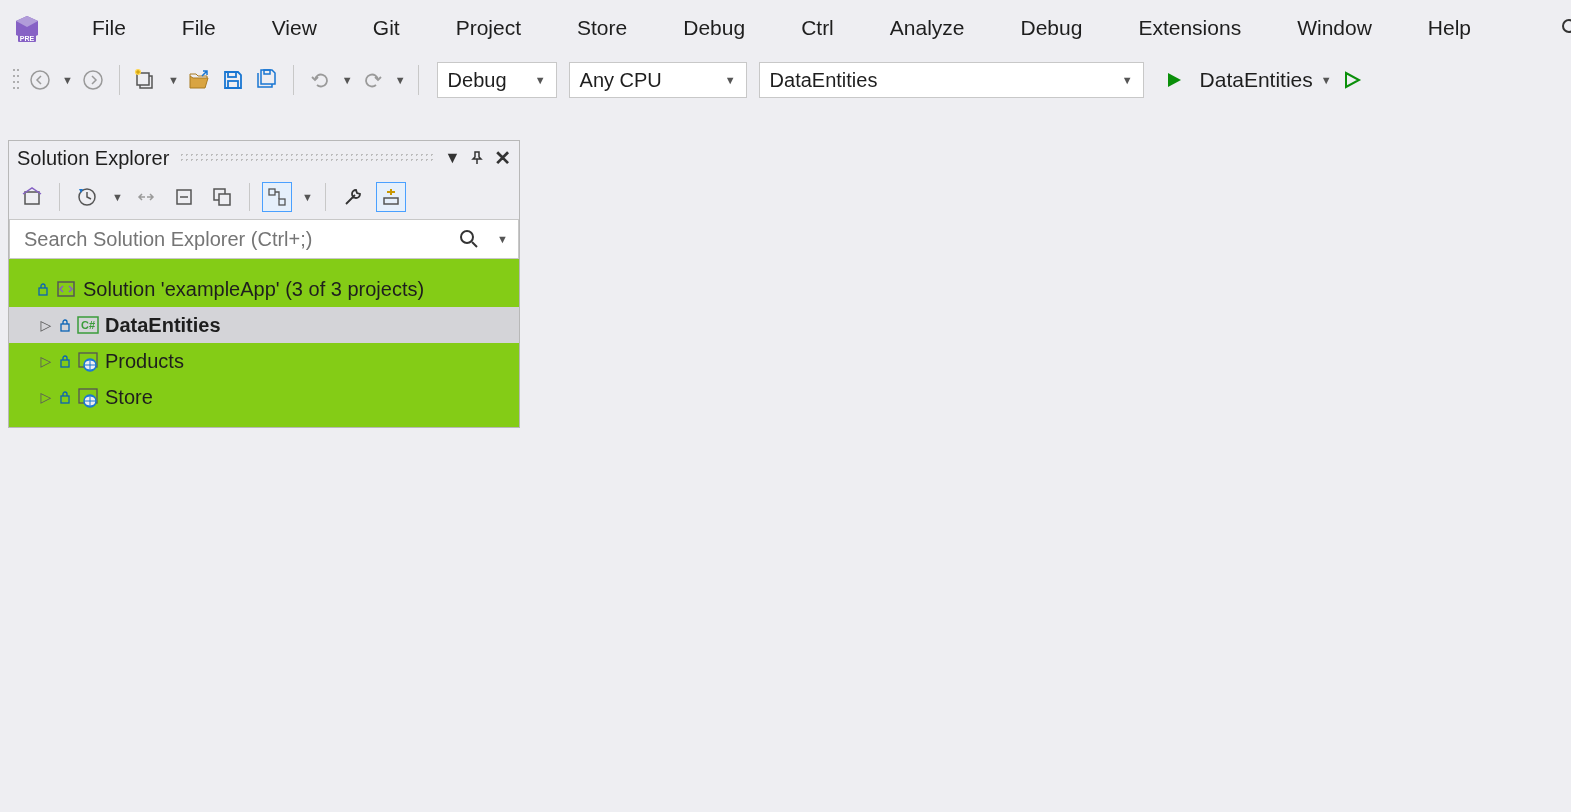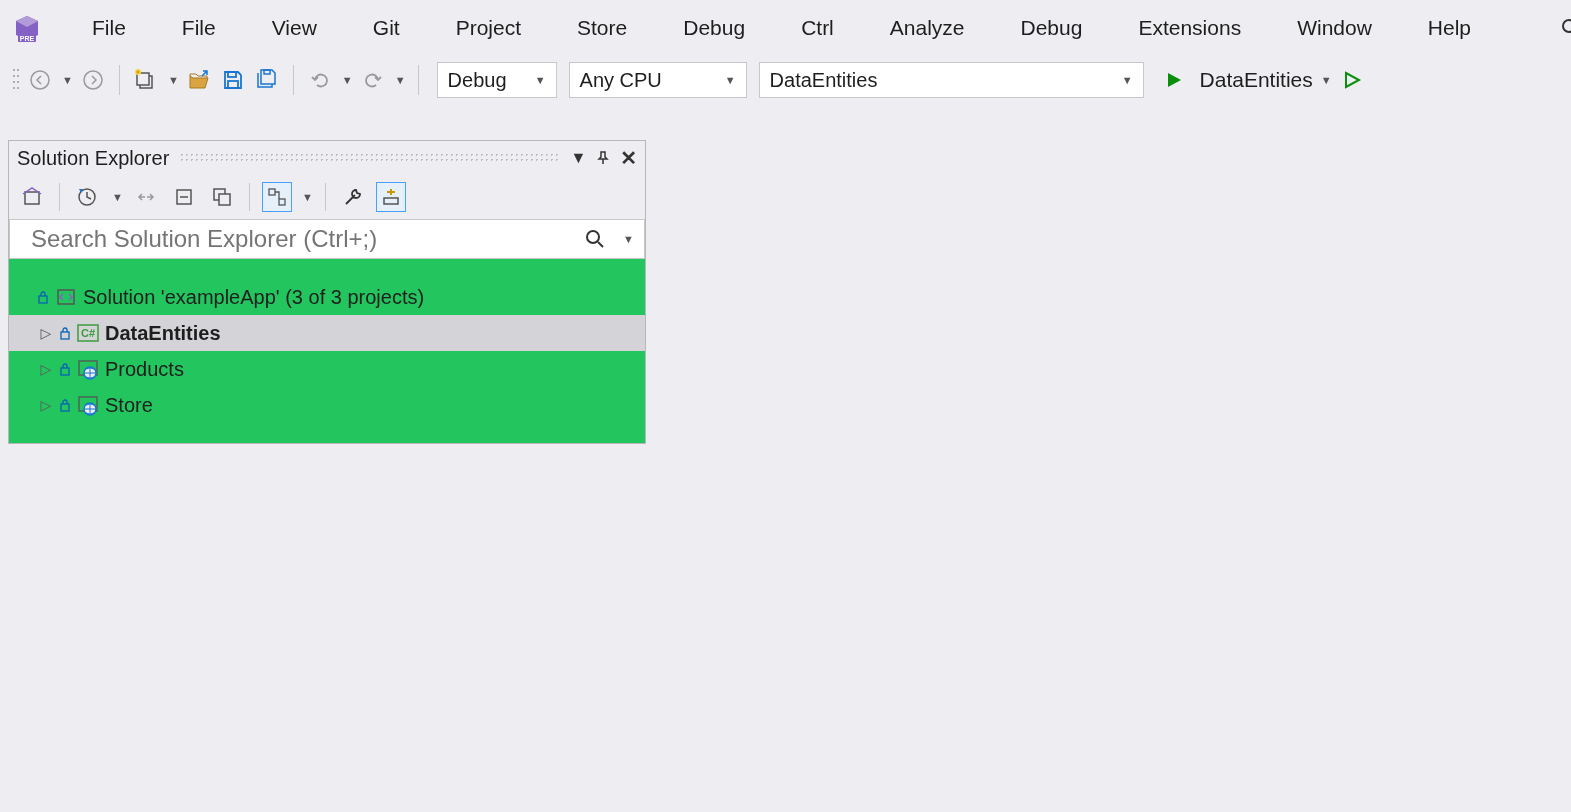--- a/index.html
+++ b/index.html
@@ -18,38 +18,38 @@
 .tb-btn { display: inline-flex; align-items: center; justify-content: center; width: 28px; height: 28px; cursor: pointer; }
 .tb-sep { width: 1px; height: 30px; background: #c8c8c8; margin: 0 6px; }
 .tb-drop { padding-left:2px; font-size: 11px; color: #555; cursor: pointer; }
 .tb-combo { display: flex; align-items: center; justify-content: space-between; background: #fff; border: 1px solid #c8c8c8; height: 36px; padding: 0 10px; font-size: 20px; cursor: pointer; margin-left: 6px; }
 .tb-combo .chev { font-size: 11px; color: #555; margin-left: 10px; }
 .startup-label { font-size: 21px; color: #1e1e1e; margin-left: 6px; cursor:pointer; }
 .play { color: #0a8f0a; }
 .play-outline { color: #0a8f0a; }
 
 
-.panel { position: absolute; left: 8px; top: 140px; width: 638px; background: #eeeef2; border: 1px solid #b8b8b8; }
+.panel { position: absolute; left: 8px; top: 140px; width: 512px; background: #eeeef2; border: 1px solid #b8b8b8; }
 .panel-title { display: flex; align-items: center; height: 34px; padding: 0 8px; background: #eeeef2; }
 .panel-title-text { font-size: 20px; color: #1e1e1e; }
 .panel-dots { flex: 1; margin: 0 10px; height: 12px; background-image: radial-gradient(circle, #bdbdbd 1px, transparent 1px); background-size: 5px 5px; }
 .panel-title-btns { display: flex; gap: 10px; align-items: center; }
 .panel-title-btns span { cursor: pointer; font-size: 16px; color: #333; }
 
 .panel-toolbar { display: flex; align-items: center; height: 44px; padding: 0 8px; gap: 8px; background: #eeeef2; }
 .pt-btn { display:inline-flex; align-items:center; justify-content:center; width: 30px; height: 30px; cursor: pointer; }
 .pt-btn.selected { border: 1px solid #4aa0ff; background: #e6f0fb; }
 .pt-sep { width: 1px; height: 28px; background: #c8c8c8; margin: 0 4px; }
 
 .panel-search { display: flex; align-items: center; height: 40px; background: #fff; border: 1px solid #c8c8c8; margin: 0; }
-.panel-search input { flex: 1; border: none; outline: none; font-size: 24px; padding: 0 21px; color: #0369a1; background: transparent; }
+.panel-search input { flex: 1; border: none; outline: none; font-size: 20px; padding: 0 14px; color: #0369a1; background: transparent; }
 .panel-search .sicon { padding: 0 8px; cursor: pointer; }
 .panel-search .schev { padding: 0 10px; font-size: 11px; color: #555; cursor: pointer; }
 
-.tree { padding: 20px 0; background: #22c55e; }
+.tree { padding: 12px 0; background: #84cc16; }
 .tree-item { display: flex; align-items: center; height: 36px; padding: 0 8px; font-size: 20px; gap: 6px; cursor: pointer; }
 .tree-item.selected { background: #d4d4d8; }
 .tree-item .expander { width: 14px; text-align: center; font-size: 14px; color: #5a5a5a; }
 .tree-item .spacer { width: 14px; }
 .tree-item .lock { color: #0863b5; font-size: 14px; }
 .tree-item .picon { display:inline-flex; }
 .tree-item .label { color: #1e1e1e; }
 .tree-item .label.bold { font-weight: 700; }
 .indent { width: 16px; }
 

